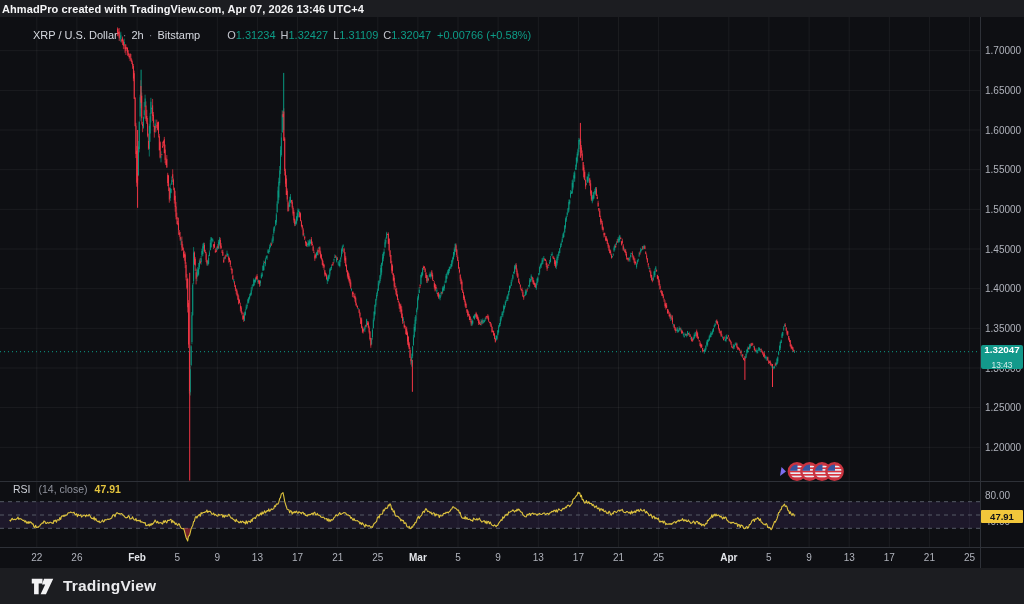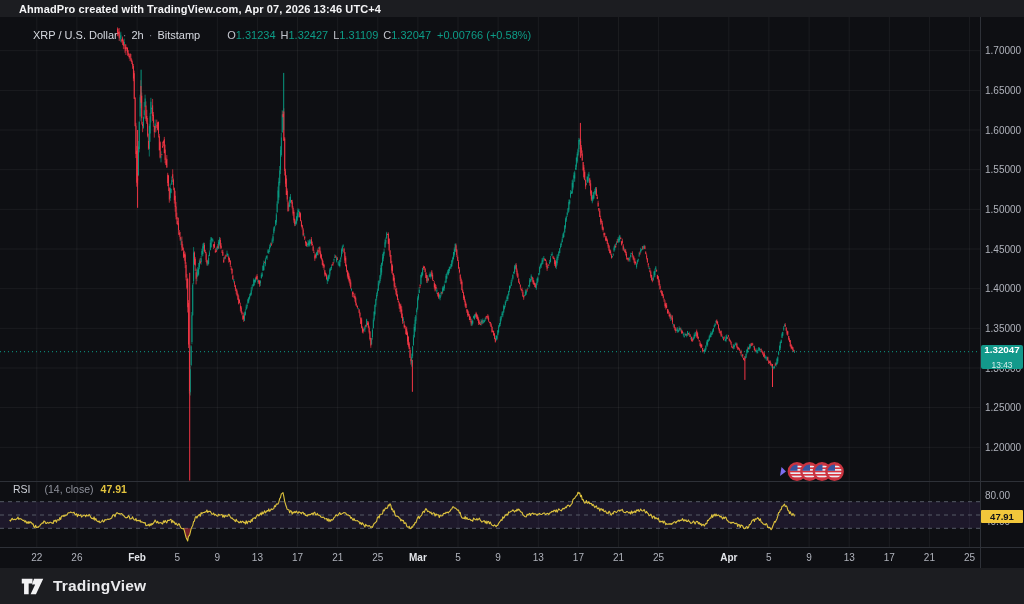--- a/index.html
+++ b/index.html
@@ -1,38 +1,38 @@
 <!DOCTYPE html>
 <html><head>
 <meta charset="utf-8">
 <style>
   *{margin:0;padding:0;box-sizing:border-box}
   html,body{width:1024px;height:604px;overflow:hidden}
   body{position:relative;background:#0e0f13;font-family:"Liberation Sans",sans-serif;-webkit-font-smoothing:antialiased}
   .bar{position:absolute;left:0;width:1024px;background:#1c1d21}
-  #topbar{top:0;height:17px;display:flex;align-items:center;padding-left:19px}
+  #topbar{top:0;height:17px;display:flex;align-items:center;padding-left:2px}
   #topbar .att{font-size:11px;font-weight:700;color:#f5f5f7;letter-spacing:.1px;white-space:nowrap}
   #chart{position:absolute;top:17px;left:0;width:1024px;height:551px;background:#0e0f13}
   #chart svg{position:absolute;top:0;left:0;display:block}
   .legend{position:absolute;left:33px;top:11px;font-size:11px;color:#d6d9e0;white-space:nowrap;line-height:15px}
   .legend .sep{color:#787b86;margin:0 5px}
   .legend .ohlc{margin-left:22px}
   .legend .k{color:#c2c5cd;margin-left:5px}
   .legend .v{color:#0d9c87}
   .legend .chg{color:#0d9c87;margin-left:6px}
   .rsi-legend{position:absolute;left:13px;top:466px;font-size:10.5px;color:#ced1d8;white-space:nowrap;line-height:12px}
-  .rsi-legend .params{color:#8f929c;margin-left:14px}
+  .rsi-legend .params{color:#8f929c;margin-left:8px}
   .rsi-legend .val{color:#e3c43e;margin-left:7px;font-weight:700}
   .price-tag{position:absolute;left:981px;top:328px;width:42px;height:24px;background:#13998b;border-radius:2px;
              display:flex;flex-direction:column;align-items:center;justify-content:center;line-height:10px}
   .price-tag .p{font-size:9.8px;color:#fff;font-weight:700}
   .price-tag .cd{font-size:8.4px;color:rgba(255,255,255,.82);margin-top:5px}
   .rsi-tag{position:absolute;left:981px;top:493px;width:42px;height:13px;background:#f2c73b;color:#141519;
            font-size:9.5px;font-weight:700;display:flex;align-items:center;justify-content:center;border-radius:1px}
-  #footer{top:568px;height:36px;display:flex;align-items:center;padding-left:21px}
+  #footer{top:568px;height:36px;display:flex;align-items:center;padding-left:31px}
   #footer .word{font-size:15.5px;font-weight:700;color:#eaeaed;margin-left:9px;letter-spacing:.2px}
 </style>
 </head>
 <body>
 
 <div class="bar" id="topbar">
   <span class="att">AhmadPro created with TradingView.com, Apr 07, 2026 13:46 UTC+4</span>
 </div>
 
 <div id="chart">

